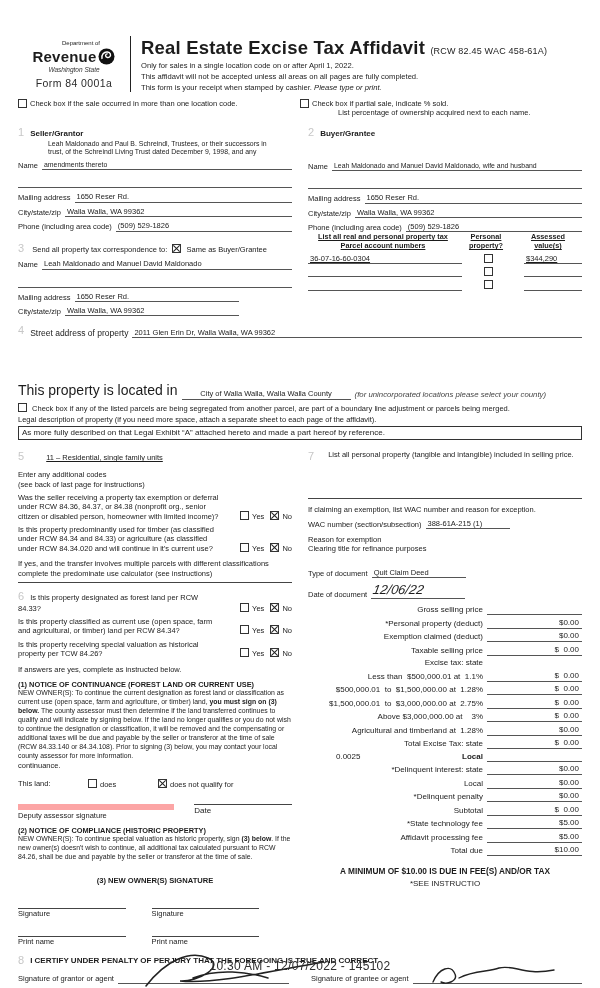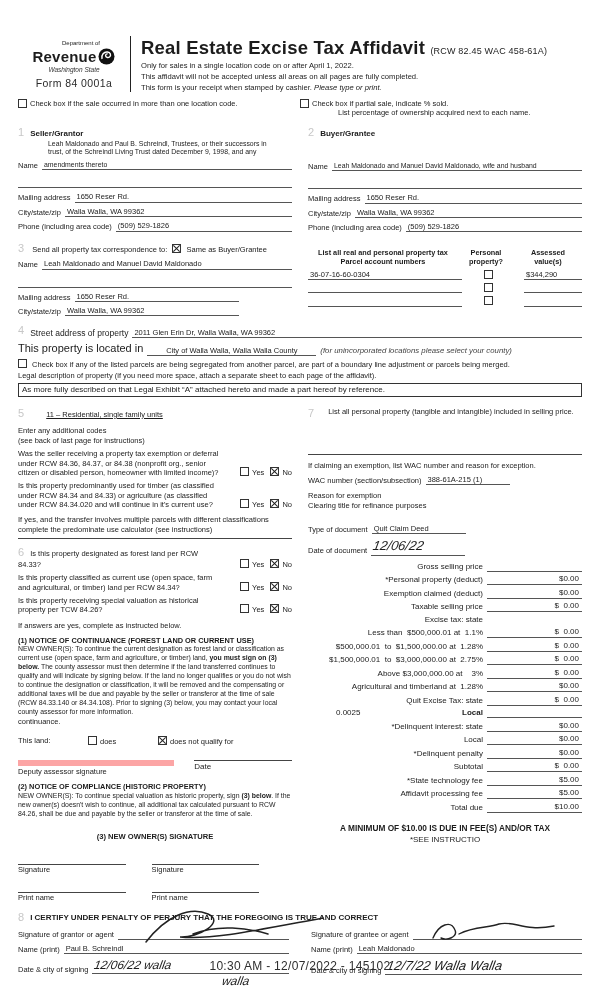--- a/index.html
+++ b/index.html
@@ -30,21 +30,21 @@
   .frow{display:flex;align-items:flex-end;margin-top:4px;}
   .lbl{white-space:nowrap;padding-right:4px;}
   .fill{flex:1;border-bottom:1px solid #555;padding:0 2px;min-height:8px;white-space:nowrap;}
   .secnum{color:#c7c7c7;font-size:11px;font-weight:normal;padding-right:6px;}
   .sechead{font-weight:bold;font-size:8px;}
   .cols{display:flex;gap:16px;margin-top:8px;}
   .col{flex:1;min-width:0;}
   .smalltxt{font-size:6.9px;}
   .indent{margin-left:30px;}
   
-  .ptable{margin-top:16px;}
+  .ptable{margin-top:0;text-decoration:underline;}
   .phead{display:flex;font-weight:bold;text-align:center;font-size:7.3px;}
   .pc1{width:150px;} .pc2{width:56px;} .pc3{flex:1;}
   .prow{display:flex;align-items:flex-end;margin-top:3px;}
   .prow .pc1{border-bottom:1px solid #555;padding:0 2px;}
   .prow .pc2{text-align:center;}
   .prow .pc3{border-bottom:1px solid #555;padding:0 2px;margin-left:6px;}
   
   .legalbox{border:1px solid #333;padding:1px 3px;margin-top:2px;font-size:8px;}
   
   .q{display:flex;margin-top:4px;gap:16px;}
@@ -222,21 +222,21 @@
     </div>
   </div>
 
   <div style="margin-top:8px;">
     <div class="frow">
       <span class="secnum">4</span>
       <span class="lbl" style="font-size:8.5px;">Street address of property</span>
       <span class="fill">2011 Glen Erin Dr, Walla Walla, WA 99362</span>
     </div>
     <div class="frow">
-      <span class="lbl" style="font-size:11px;">This property is located in</span>
+      <span class="lbl" style="font-size:14px;margin-top:40px;">This property is located in</span>
       <span class="fill" style="flex:none;width:165px;text-align:center;">City of Walla Walla, Walla Walla County</span>
       <span class="it" style="font-size:7.8px;color:#444;padding-left:4px;">(for unincorporated locations please select your county)</span>
     </div>
     <div style="margin-top:3px;">
       <span class="cb"></span>
       <span>Check box if any of the listed parcels are being segregated from another parcel, are part of a boundary line adjustment or parcels being merged.</span>
     </div>
     <div style="margin-top:2px;">Legal description of property (if you need more space, attach a separate sheet to each page of the affidavit).</div>
     <div class="legalbox">As more fully described on that Legal Exhibit “A” attached hereto and made a part hereof by reference.</div>
   </div>
@@ -404,21 +404,21 @@
           </div>
         <div class="trow">
             <span class="tl">Above $3,000,000.00 at    3%</span>
             <span class="tv">$  0.00</span>
           </div>
         <div class="trow">
             <span class="tl">Agricultural and timberland at  1.28%</span>
             <span class="tv">$0.00</span>
           </div>
         <div class="trow">
-            <span class="tl">Quit Excise Tax: state</span>
+            <span class="tl">Total Excise Tax: state</span>
             <span class="tv">$  0.00</span>
           </div>
         <div class="trow">
             <span class="tl"><span class="tpfx">0.0025</span><span class="b">Local</span></span>
             <span class="tv"></span>
           </div>
         <div class="trow">
             <span class="tl">*Delinquent interest: state</span>
             <span class="tv">$0.00</span>
           </div>

